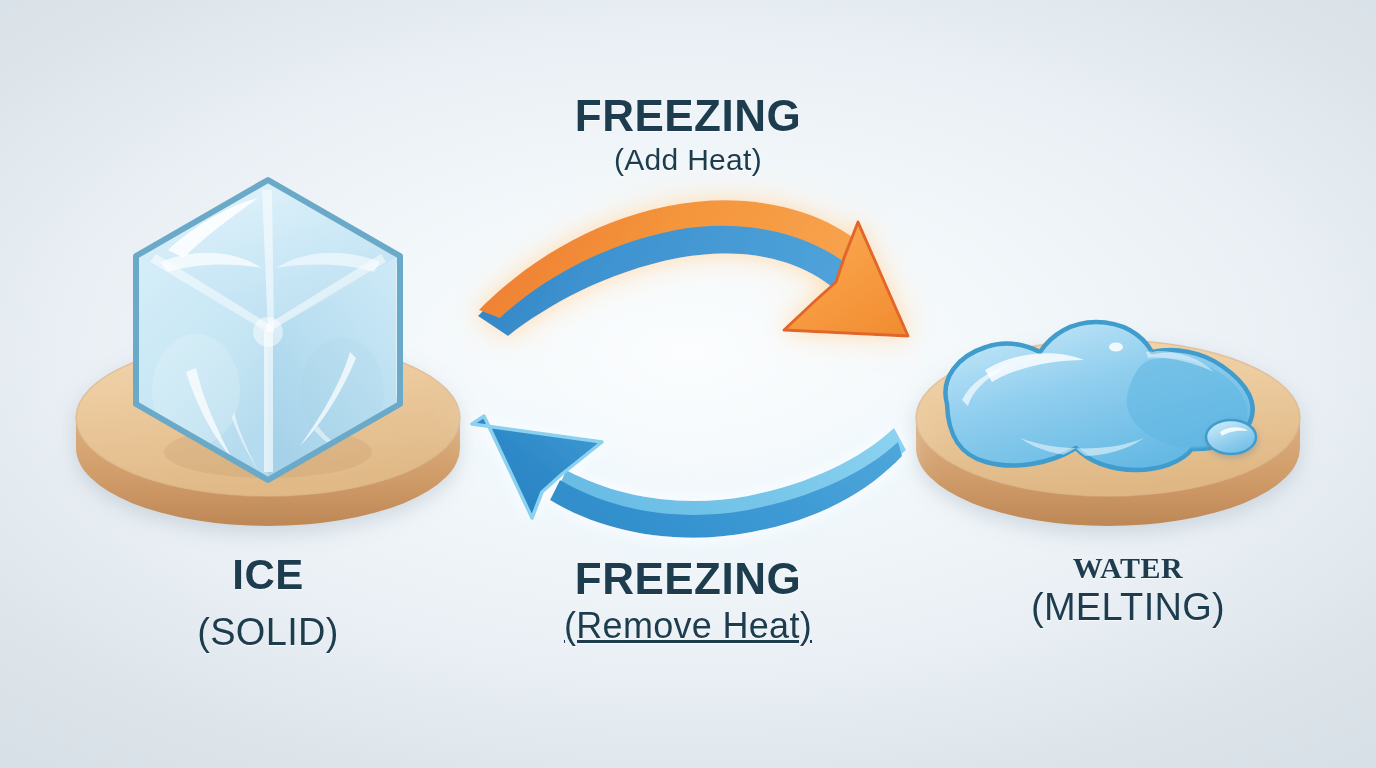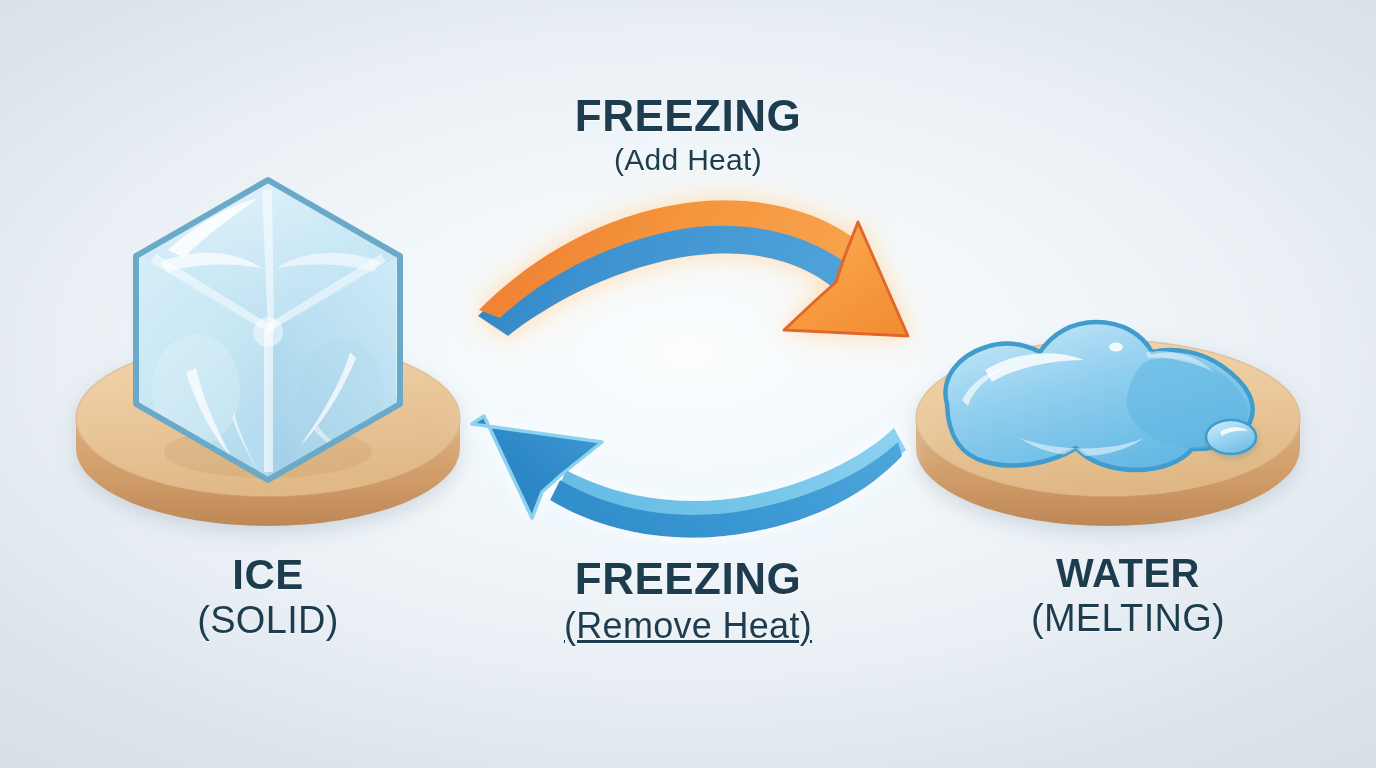--- a/index.html
+++ b/index.html
@@ -60,26 +60,26 @@
     left: 438px; top: 555px; width: 500px;
   }
   #freezing-caption .l1 { font-size: 44px; }
   #freezing-caption .l2 { font-size: 36px; margin-top: 4px; text-decoration: underline; }
 
   
   #ice-label {
     left: 28px; top: 552px; width: 480px;
   }
   #ice-label .l1 { font-size: 42px; }
-  #ice-label .l2 { font-size: 38px; margin-top: 3px; }
+  #ice-label .l2 { font-size: 38px; margin-top: 15px; }
 
   #water-label {
     left: 888px; top: 552px; width: 480px;
   }
-  #water-label .l1 { font-size: 40px; }
+  #water-label .l1 { font-size: 30px; font-family: Liberation Serif, serif; }
   #water-label .l2 { font-size: 38px; margin-top: 3px; }
 </style>
 </head>
 <body>
 
 <div id="stage">
 
   <svg id="art" viewBox="0 0 1376 768">
     <defs>
 

